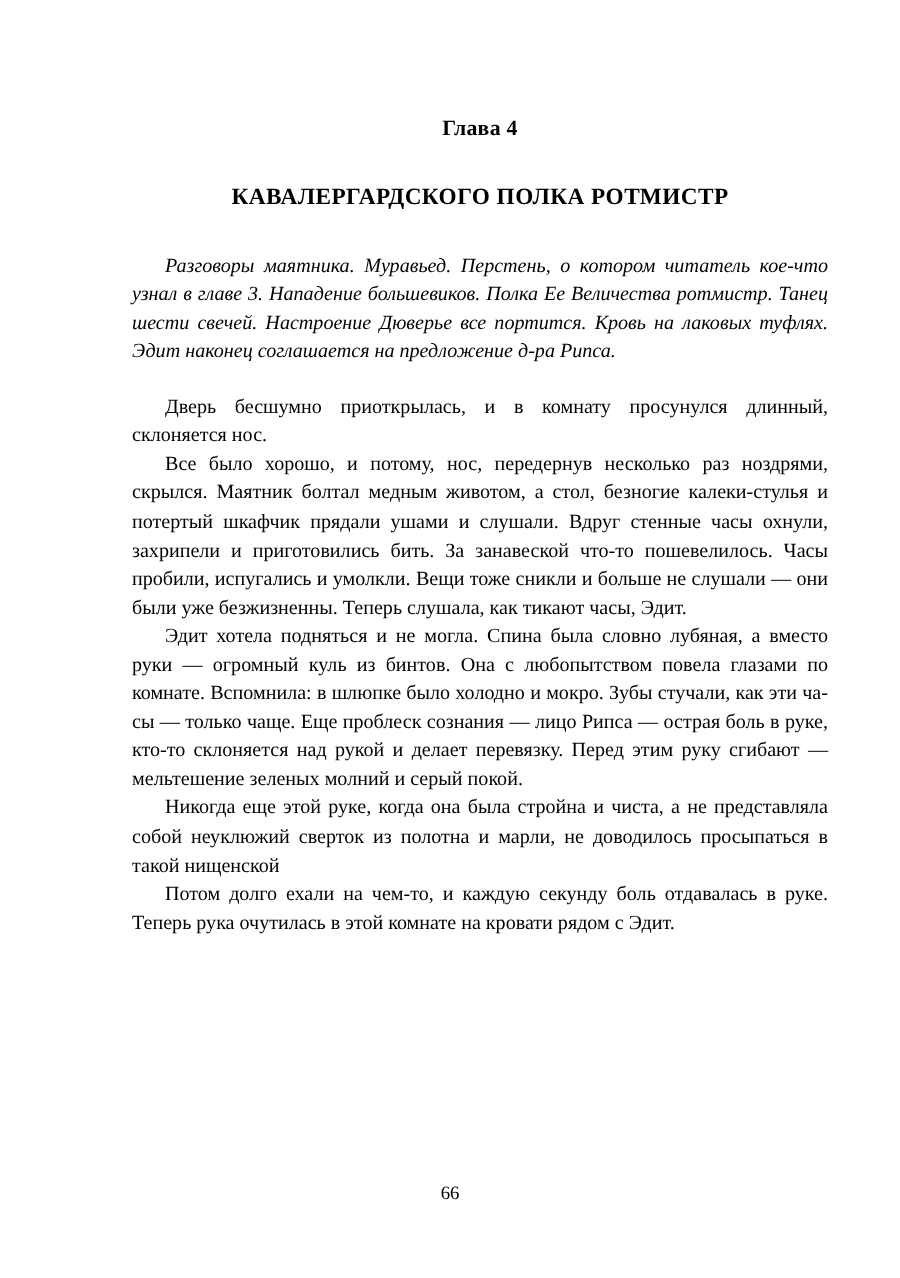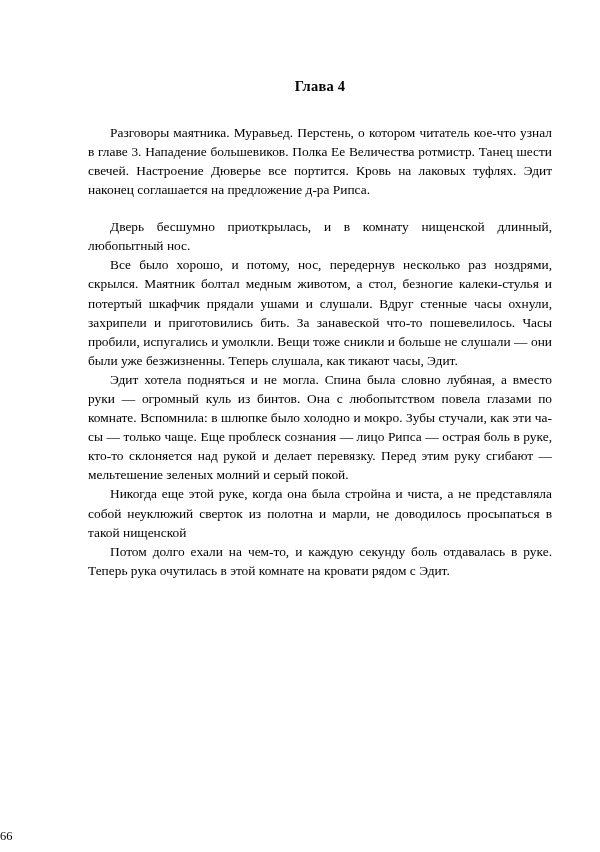--- a/index.html
+++ b/index.html
@@ -32,57 +32,58 @@
     margin: 0 0 28px 0;
   }
   .chapter-title {
     text-align: center;
     font-weight: bold;
     font-size: 15.5px;
     letter-spacing: 0.3px;
     margin: 0 0 26px 0;
   }
   .synopsis {
+    font-style: italic;
     font-size: 13.4px;
     line-height: 1.42;
     text-align: justify;
     text-indent: 22px;
     margin: 0 0 18px 0;
     hyphens: manual;
   }
   .body-text p {
     font-size: 13.4px;
     line-height: 1.425;
     text-align: justify;
     text-indent: 22px;
     margin: 0;
     hyphens: manual;
   }
   .page-number {
     position: absolute;
     left: 0;
     right: 0;
     top: 788px;
-    text-align: left;
+    text-align: center;
     font-size: 12.5px;
-    margin-top: 41px;
   }
 </style>
 </head>
 <body>
 
 <div class="page">
 
   <div class="chapter-number">Глава 4</div>
 
+  <h1 class="chapter-title">КАВАЛЕРГАРДСКОГО ПОЛКА РОТМИСТР</h1>
 
   <p class="synopsis">Разговоры маятника. Муравьед. Перстень, о котором чита­тель кое-что узнал в главе 3. Нападение большевиков. Полка Ее Величества ротмистр. Танец шести свечей. Настроение Дю­верье все портится. Кровь на лаковых туфлях. Эдит наконец соглашается на предложение д-ра Рипса.</p>
 
   <div class="body-text">
-    <p>Дверь бесшумно приоткрылась, и в комнату нищенской длинный, любопытный нос.</p>
+    <p>Дверь бесшумно приоткрылась, и в комнату просунулся длинный, склоняется нос.</p>
     <p>Все было хорошо, и потому, нос, передернув несколько раз ноздрями, скрылся. Маятник болтал медным животом, а стол, безногие калеки-стулья и потертый шкафчик пряда­ли ушами и слушали. Вдруг стенные часы охнули, захри­пели и приготовились бить. За занавеской что-то пошеве­лилось. Часы пробили, испугались и умолкли. Вещи тоже сникли и больше не слушали — они были уже безжизнен­ны. Теперь слушала, как тикают часы, Эдит.</p>
     <p>Эдит хотела подняться и не могла. Спина была словно лубяная, а вместо руки — огромный куль из бинтов. Она с любопытством повела глазами по комнате. Вспомнила: в шлюпке было холодно и мокро. Зубы стучали, как эти ча­сы — только чаще. Еще проблеск сознания — лицо Рипса — острая боль в руке, кто-то склоняется над рукой и делает перевязку. Перед этим руку сгибают — мельтешение зеле­ных молний и серый покой.</p>
     <p>Никогда еще этой руке, когда она была стройна и чис­та, а не представляла собой неуклюжий сверток из полот­на и марли, не доводилось просыпаться в такой нищенской</p>
     <p>Потом долго ехали на чем-то, и каждую секунду боль отдавалась в руке. Теперь рука очутилась в этой комнате на кровати рядом с Эдит.</p>
   </div>
 
   <div class="page-number">66</div>
 
 </div>
 

